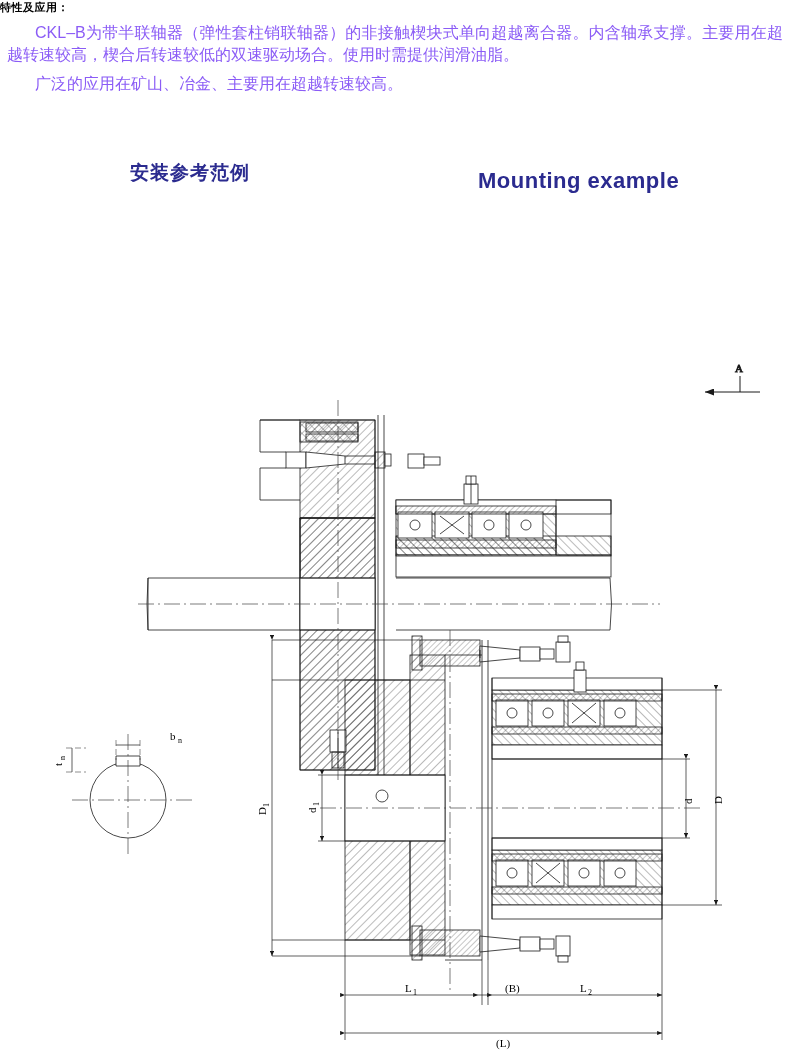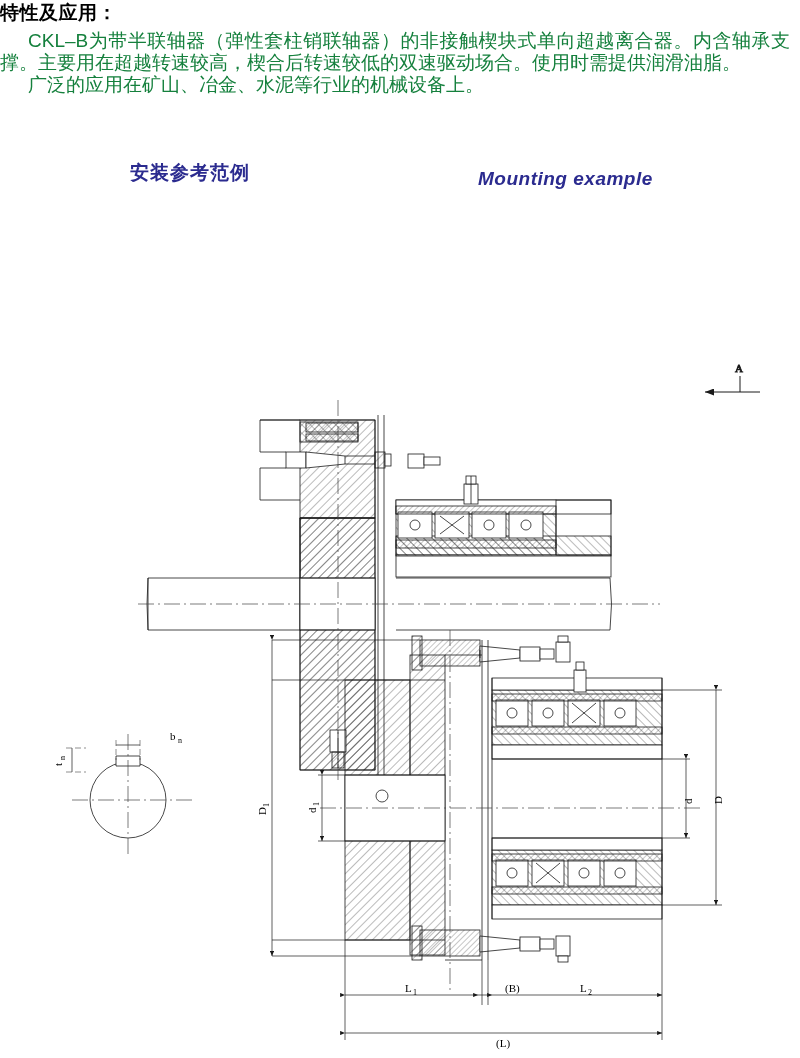--- a/index.html
+++ b/index.html
@@ -21,55 +21,54 @@
     height: 1058px;
   }
   
   .text-block {
     position: absolute;
     left: 0px;
     top: 0px;
     width: 790px;
   }
   .heading {
-    font-size: 19px;
+    font-size: 11px;
     font-weight: bold;
     color: #000;
     margin: 0 0 4px 0;
     letter-spacing: 0.5px;
   }
   .para {
-    font-size: 19px;
+    font-size: 16px;
     line-height: 22px;
-    margin: 0;
+    margin: 7px;
     text-align: justify;
-    color: #15803d;
+    color: #8b5cf6;
   }
   .para.indent {
     text-indent: 28px;
   }
   
   .title-cn {
     position: absolute;
     left: 130px;
     top: 160px;
     font-size: 19px;
     font-weight: bold;
     color: #2b2b8f;
     letter-spacing: 1px;
   }
   .title-en {
     position: absolute;
     left: 478px;
     top: 168px;
-    font-size: 19px;
+    font-size: 22px;
     font-weight: bold;
     color: #2b2b8f;
     letter-spacing: 0.5px;
-    font-style: italic;
   }
   
   .drawing {
     position: absolute;
     left: 0;
     top: 200px;
     width: 800px;
     height: 858px;
   }
   .drawing svg {
@@ -87,21 +86,21 @@
   }
 </style>
 </head>
 <body>
 
 <div class="page">
 
   <div class="text-block">
     <p class="heading">特性及应用：</p>
     <p class="para indent">CKL–B为带半联轴器（弹性套柱销联轴器）的非接触楔块式单向超越离合器。内含轴承支撑。主要用在超越转速较高，楔合后转速较低的双速驱动场合。使用时需提供润滑油脂。</p>
-    <p class="para indent">广泛的应用在矿山、冶金、水泥等行业的机械设备上。</p>
+    <p class="para indent">广泛的应用在矿山、冶金、主要用在超越转速较高。</p>
   </div>
 
   <div class="title-cn">安装参考范例</div>
   <div class="title-en">Mounting example</div>
 
   <div class="drawing">
     <svg width="800" height="858" viewBox="0 0 800 858" xmlns="http://www.w3.org/2000/svg">
       <defs>
         <pattern id="hatchR" width="6" height="6" patternTransform="rotate(45)" patternUnits="userSpaceOnUse">
           <line x1="0" y1="0" x2="0" y2="6" stroke="#1a1a1a" stroke-width="0.6"></line>

